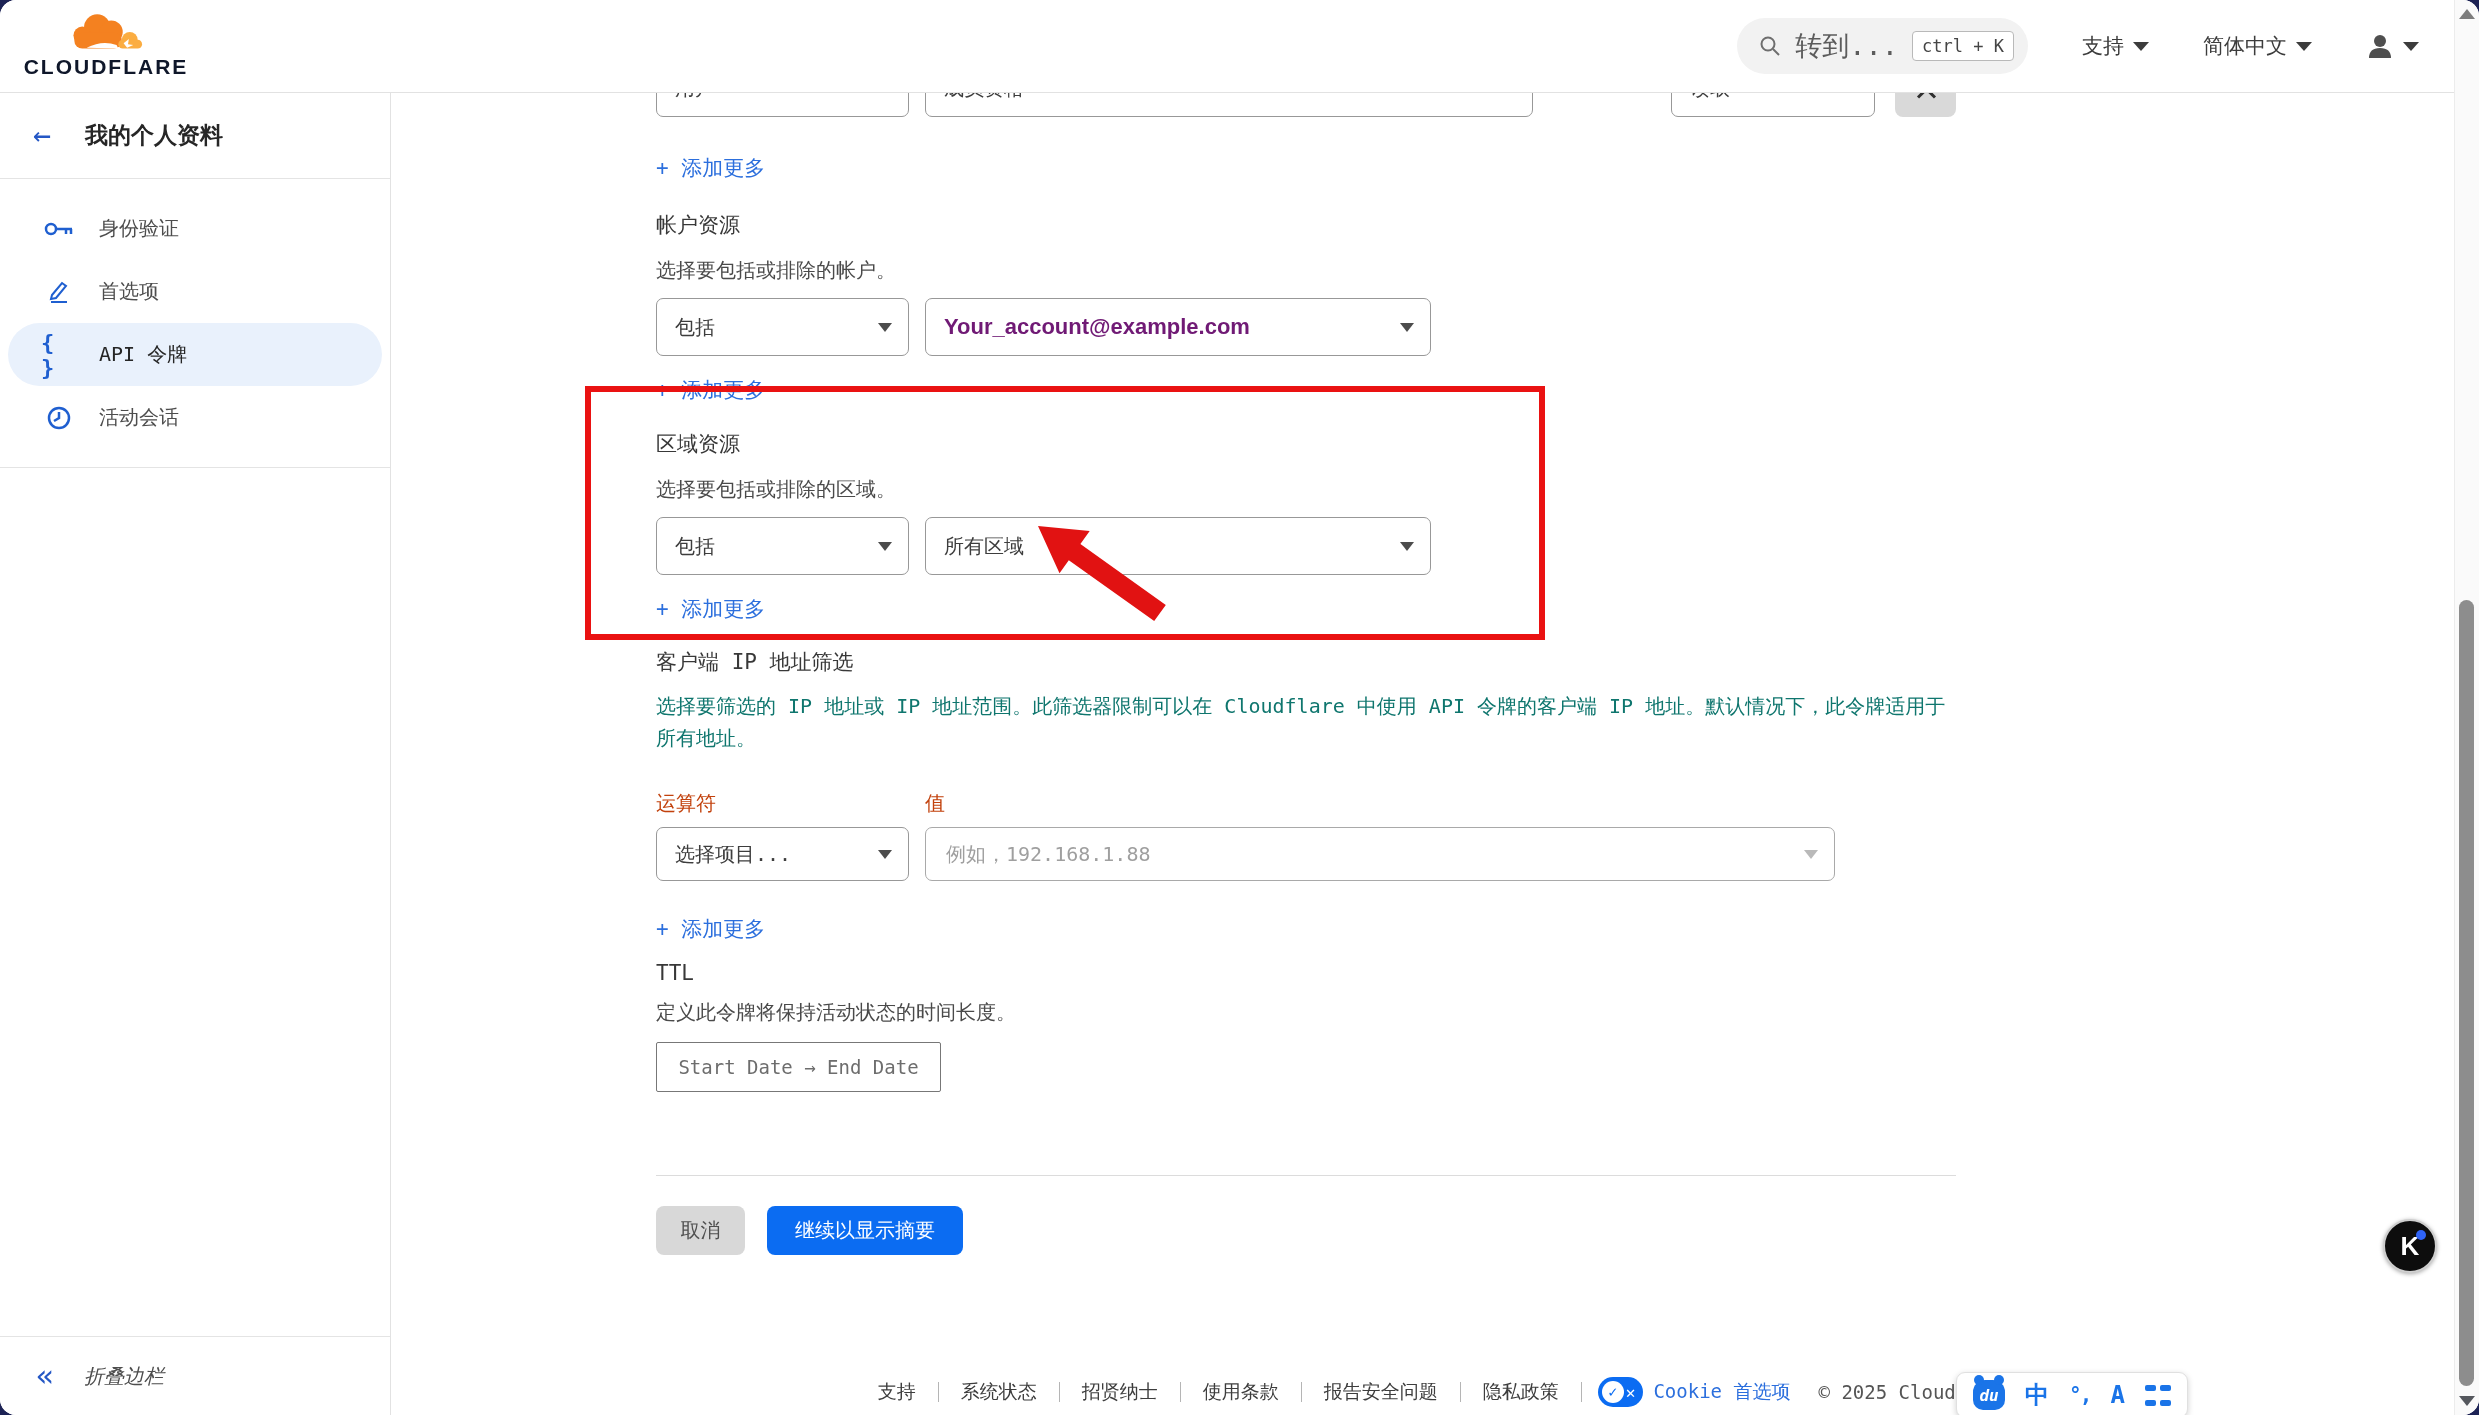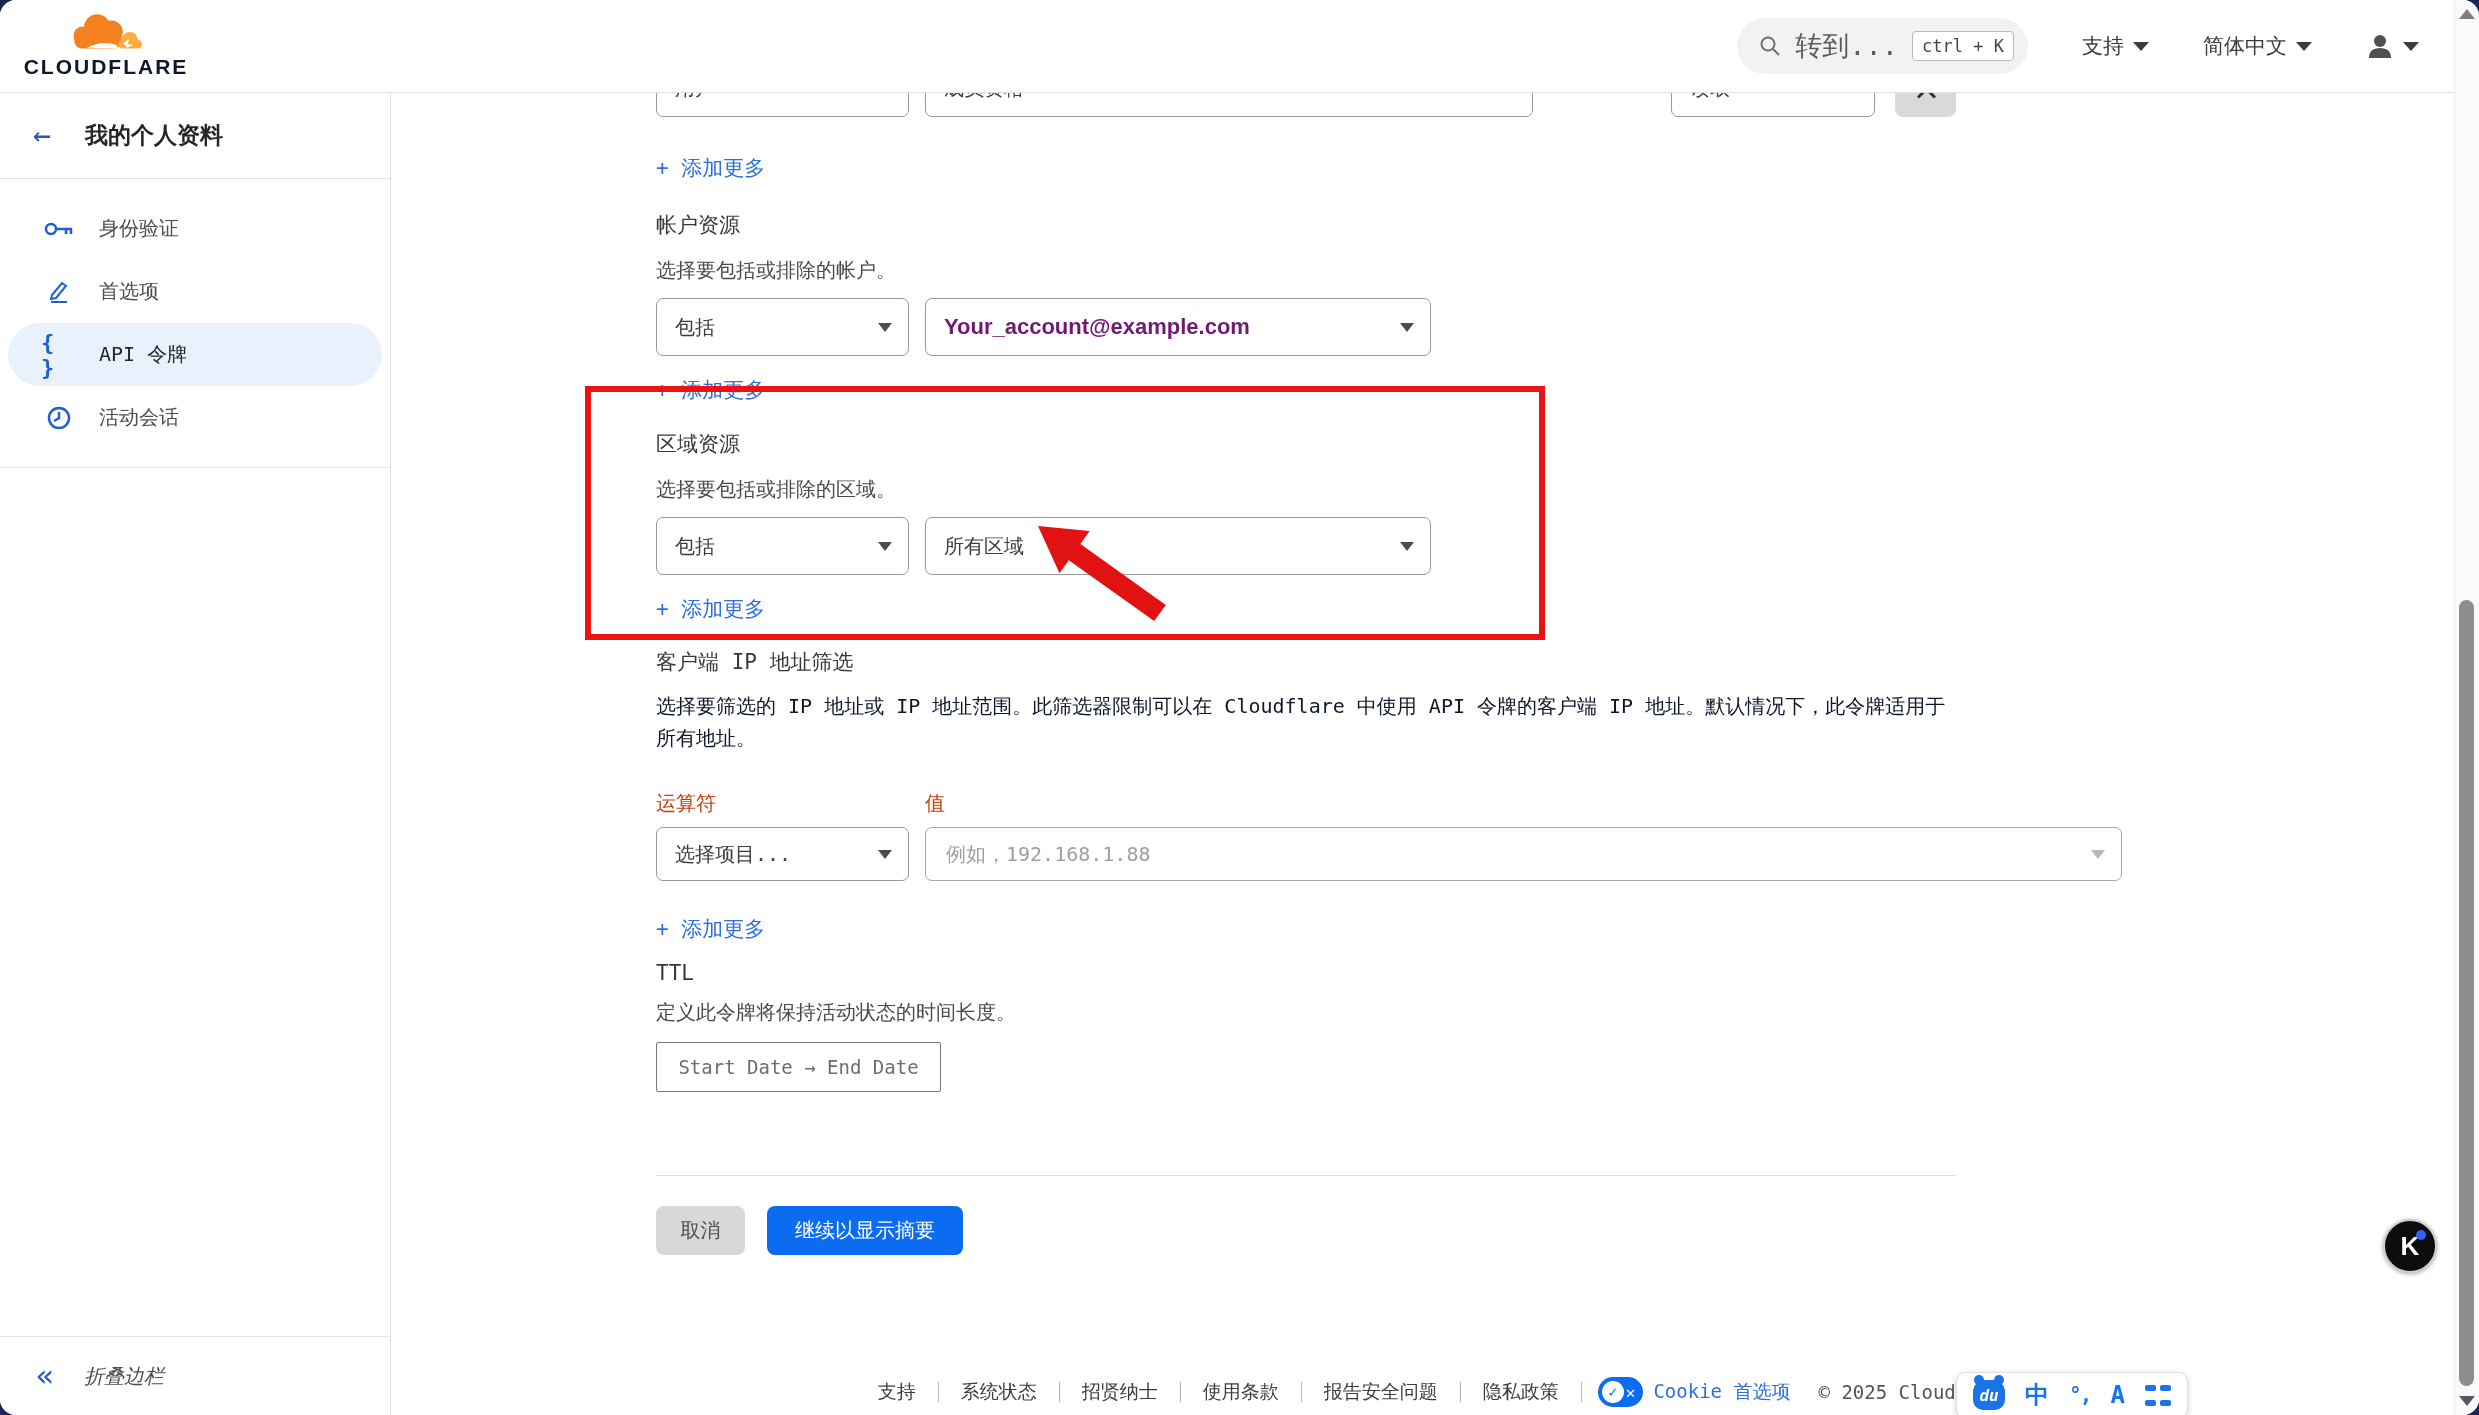--- a/index.html
+++ b/index.html
@@ -66,24 +66,24 @@
   .sec{position:absolute;left:266px;}
   .sec-title{font-size:21px;color:#383838;}
   .sec-sub{font-size:20px;color:#4a4a4a;margin-top:18px;}
   .ctl-row{display:flex;gap:16px;margin-top:14px;}
   .sec .add-more{margin-top:20px;}
   .acct-val{font-family:"Liberation Sans",sans-serif;font-weight:bold;font-size:22px;color:#701a75;}
 
   .red-box{position:absolute;left:195px;top:294px;width:948px;height:242px;border:6px solid #ea1212;z-index:20;pointer-events:none;}
   .red-arrow{position:absolute;left:640px;top:426px;z-index:21;pointer-events:none;}
 
-  .ip-desc{font-size:20px;color:#0f172a;margin-top:14px;max-width:1305px;line-height:32px;}
+  .ip-desc{font-size:20px;color:#0f766e;margin-top:14px;max-width:1305px;line-height:32px;}
   .lbl-row{display:flex;margin-top:36px;}
   .lbl{font-size:20px;color:#c2410c;}
-  .ip-input{box-sizing:border-box;width:1197px;height:54px;border:1px solid #a9a9a9;border-radius:7px;display:flex;align-items:center;justify-content:space-between;padding:0 16px 0 18px;background:#fff;}
+  .ip-input{box-sizing:border-box;width:910px;height:54px;border:1px solid #a9a9a9;border-radius:7px;display:flex;align-items:center;justify-content:space-between;padding:0 16px 0 18px;background:#fff;}
   .ip-input input{border:none;outline:none;flex:1;font-size:20px;color:#3d3d3d;font-family:inherit;background:transparent;}
   .ip-input input::placeholder{color:#9f9f9f;}
 
   .date-box{box-sizing:border-box;margin-top:16px;width:285px;height:50px;border:1px solid #777;border-radius:2px;display:flex;align-items:center;justify-content:center;font-size:19px;color:#6d6d6d;cursor:pointer;}
 
   .form-divider{position:absolute;left:266px;top:1083px;width:1300px;height:1px;background:#dcdcdc;}
   .btn-row{position:absolute;left:266px;top:1114px;display:flex;gap:22px;}
   .btn{box-sizing:border-box;height:49px;border:none;border-radius:8px;font-size:20px;display:flex;align-items:center;justify-content:center;cursor:pointer;font-family:inherit;}
   .btn.cancel{width:89px;background:#d8d8d8;color:#4f4f4f;}
   .btn.primary{width:196px;background:#0b6cf2;color:#fff;}

